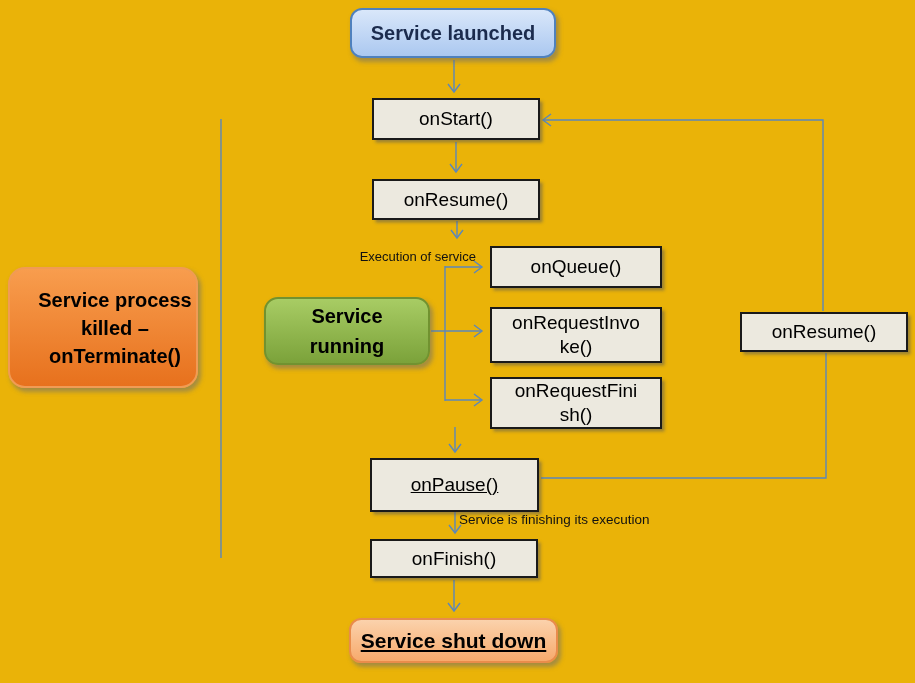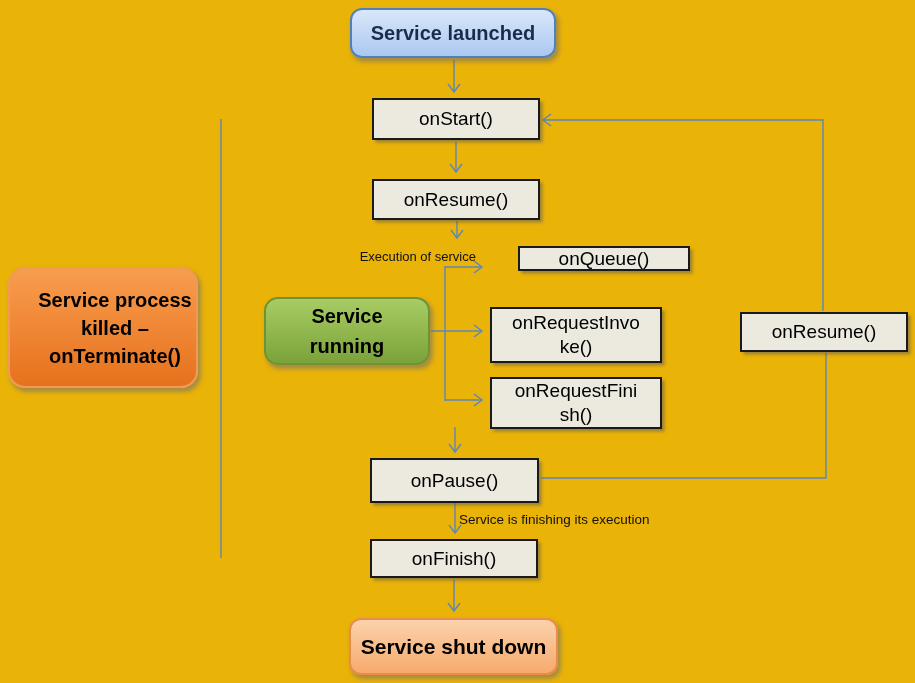--- a/index.html
+++ b/index.html
@@ -109,36 +109,36 @@
       <path d="M221,119 V558"></path>
     </g>
   </svg>
 
   <div class="node terminal launch" style="left:350px; top:8px; width:206px; height:50px; font-size:20px;">Service launched</div>
 
   <div class="node process" style="left:372px; top:98px; width:168px; height:42px;">onStart()</div>
 
   <div class="node process" style="left:372px; top:179px; width:168px; height:41px;">onResume()</div>
 
-  <div class="node process" style="left:518px; top:246px; width:172px; height:25px;">onQueue()</div>
+  <div class="node process" style="left:490px; top:246px; width:172px; height:42px;">onQueue()</div>
 
   <div class="node process wrapword" style="left:490px; top:307px; width:172px; height:56px;">onRequestInvoke()</div>
 
   <div class="node process wrapword" style="left:490px; top:377px; width:172px; height:52px;">onRequestFinish()</div>
 
   <div class="node terminal running" style="left:264px; top:297px; width:166px; height:68px; line-height:1.5;">Service
 running</div>
 
   <div class="node process" style="left:740px; top:312px; width:168px; height:40px;">onResume()</div>
 
-  <div class="node process" style="left:370px; top:458px; width:169px; height:45px;">onPause()</div>
+  <div class="node process" style="left:370px; top:458px; width:169px; height:54px;text-decoration:underline;">onPause()</div>
 
   <div class="node process" style="left:370px; top:539px; width:168px; height:39px;">onFinish()</div>
 
-  <div class="node terminal shutdown" style="left:349px; top:618px; width:209px; height:57px; font-size:21px;">Service shut down</div>
+  <div class="node terminal shutdown" style="left:349px; top:618px; width:209px; height:45px; font-size:21px;text-decoration:underline;">Service shut down</div>
 
   <div class="node terminal killed" style="left:8px; top:267px; width:190px; height:121px;padding-left:24px;">Service process
 killed –
 onTerminate()</div>
 
   <div class="edge-label centered" style="left:330px; top:248px; width:146px; font-size:13px;">Execution of service</div>
 
   <div class="edge-label" style="left:459px; top:511px; width:280px;">Service is finishing its execution</div>
 
 

